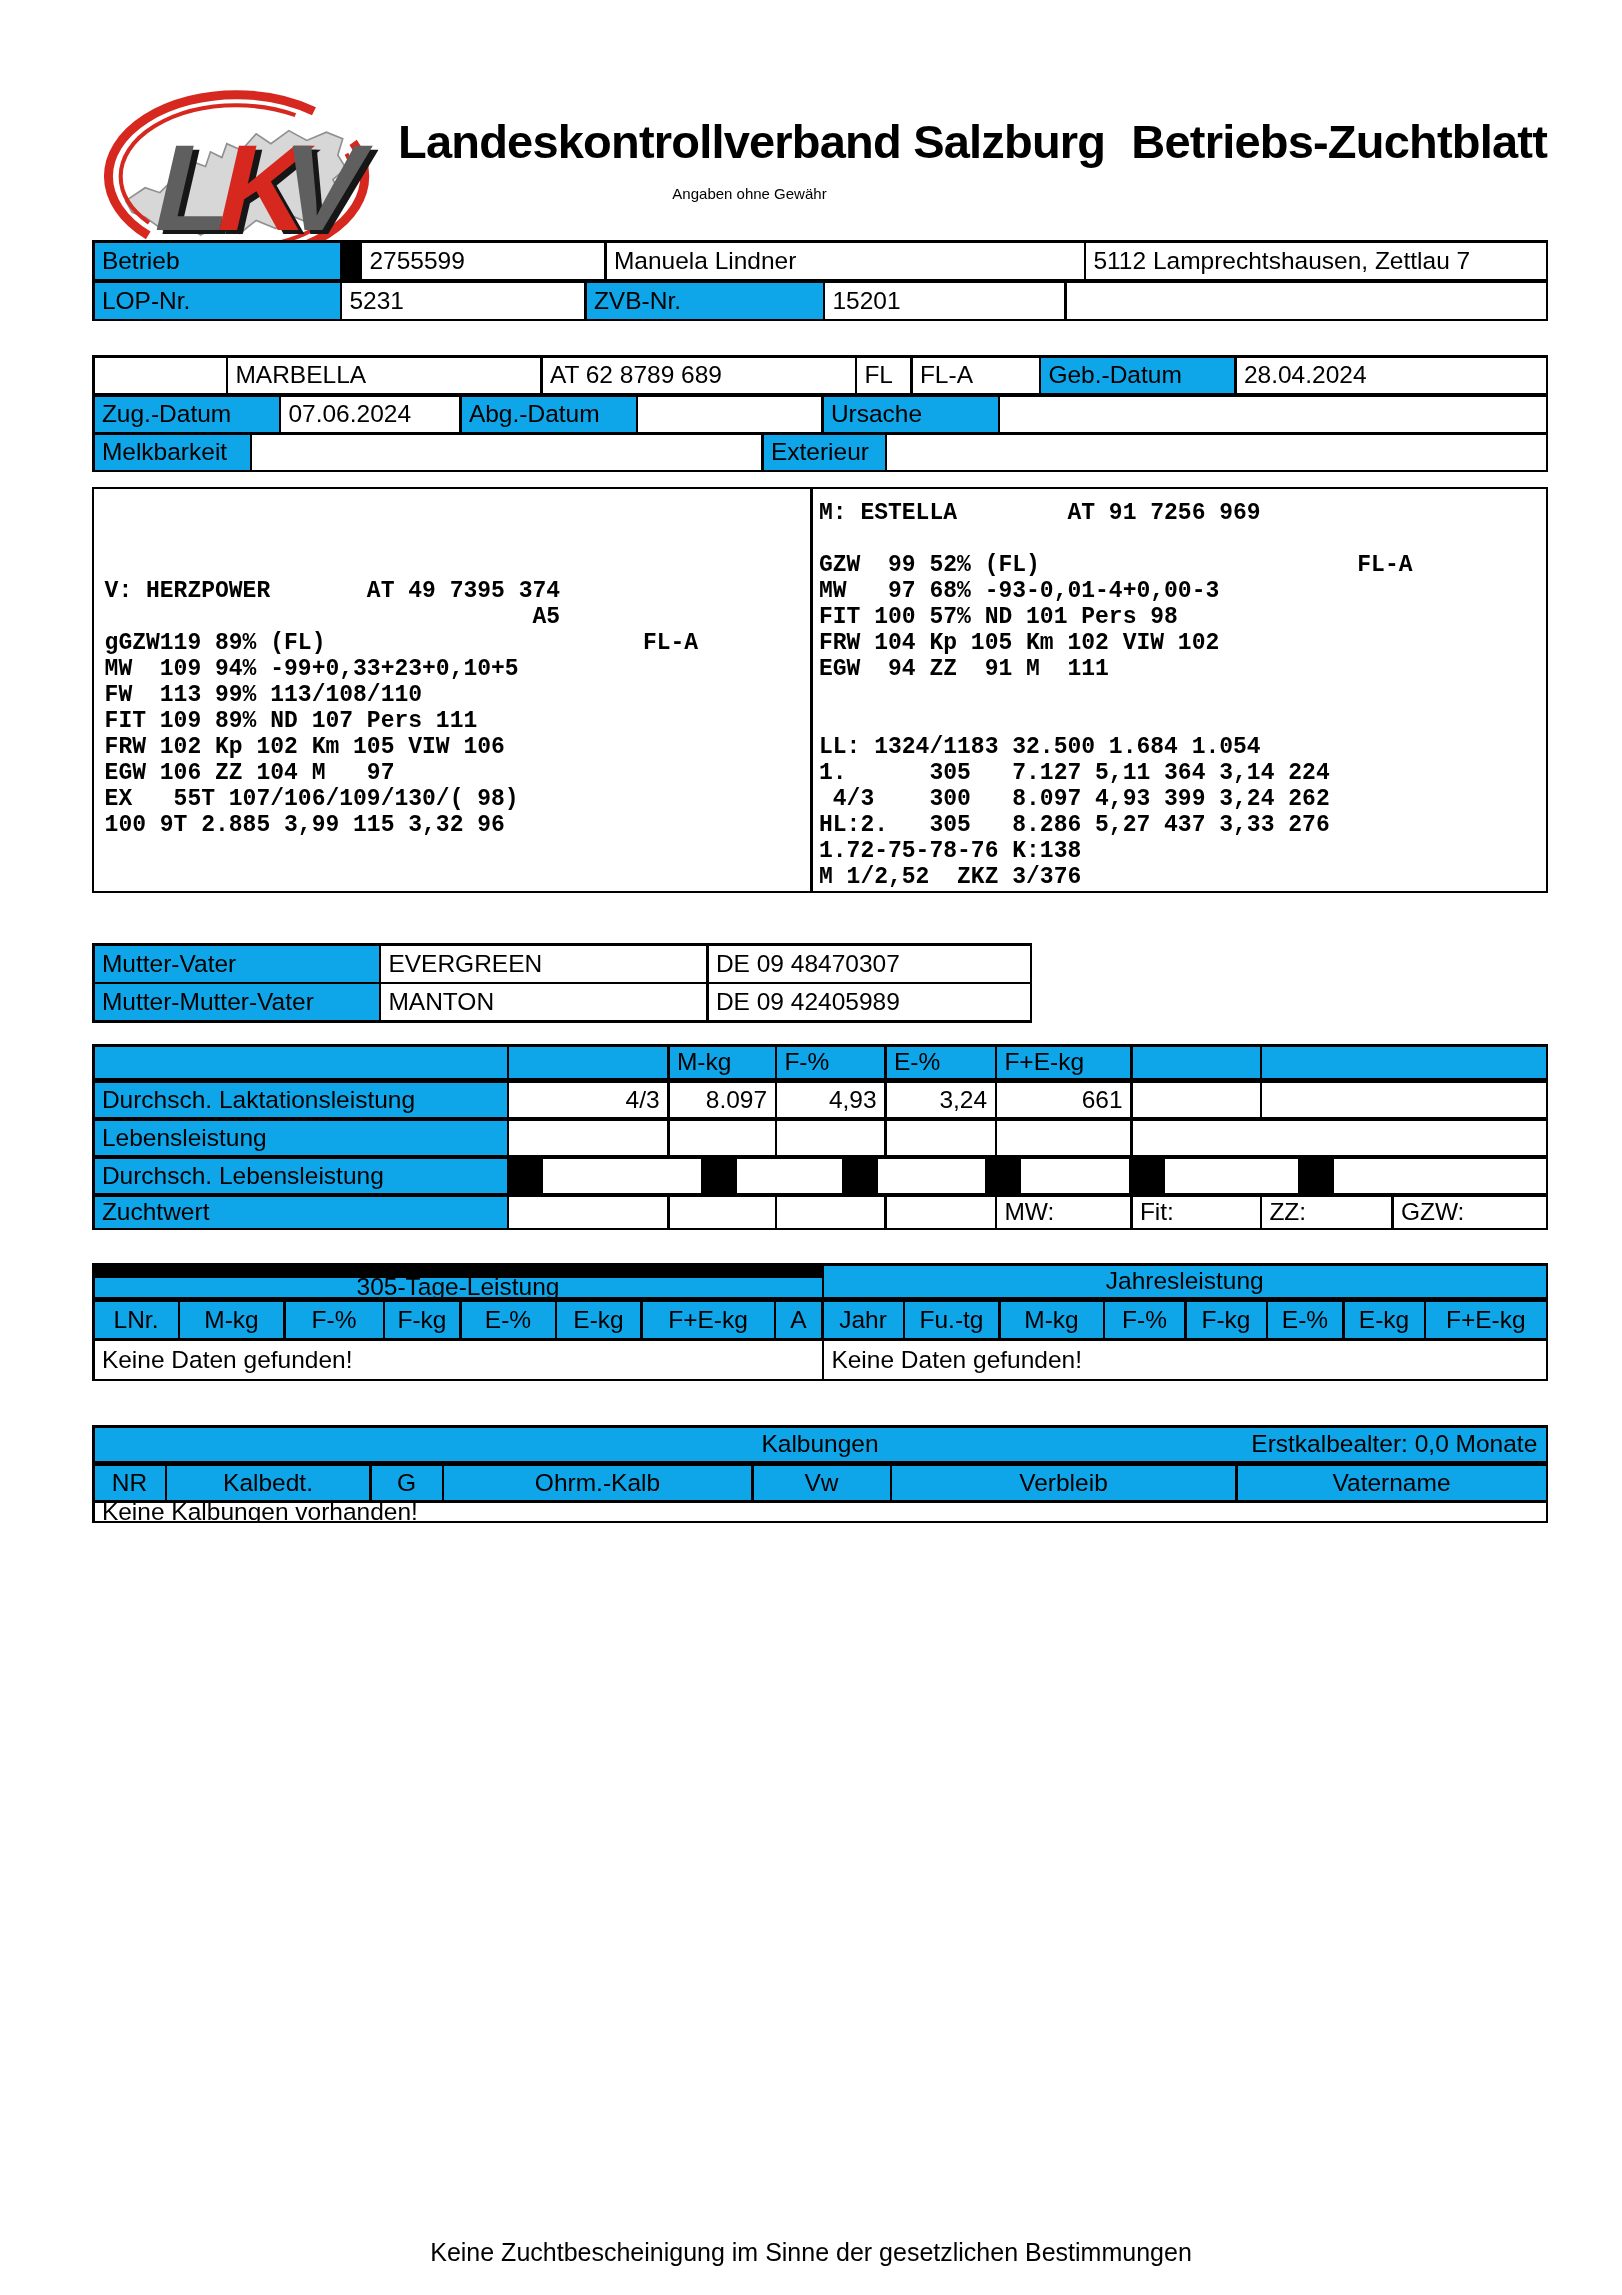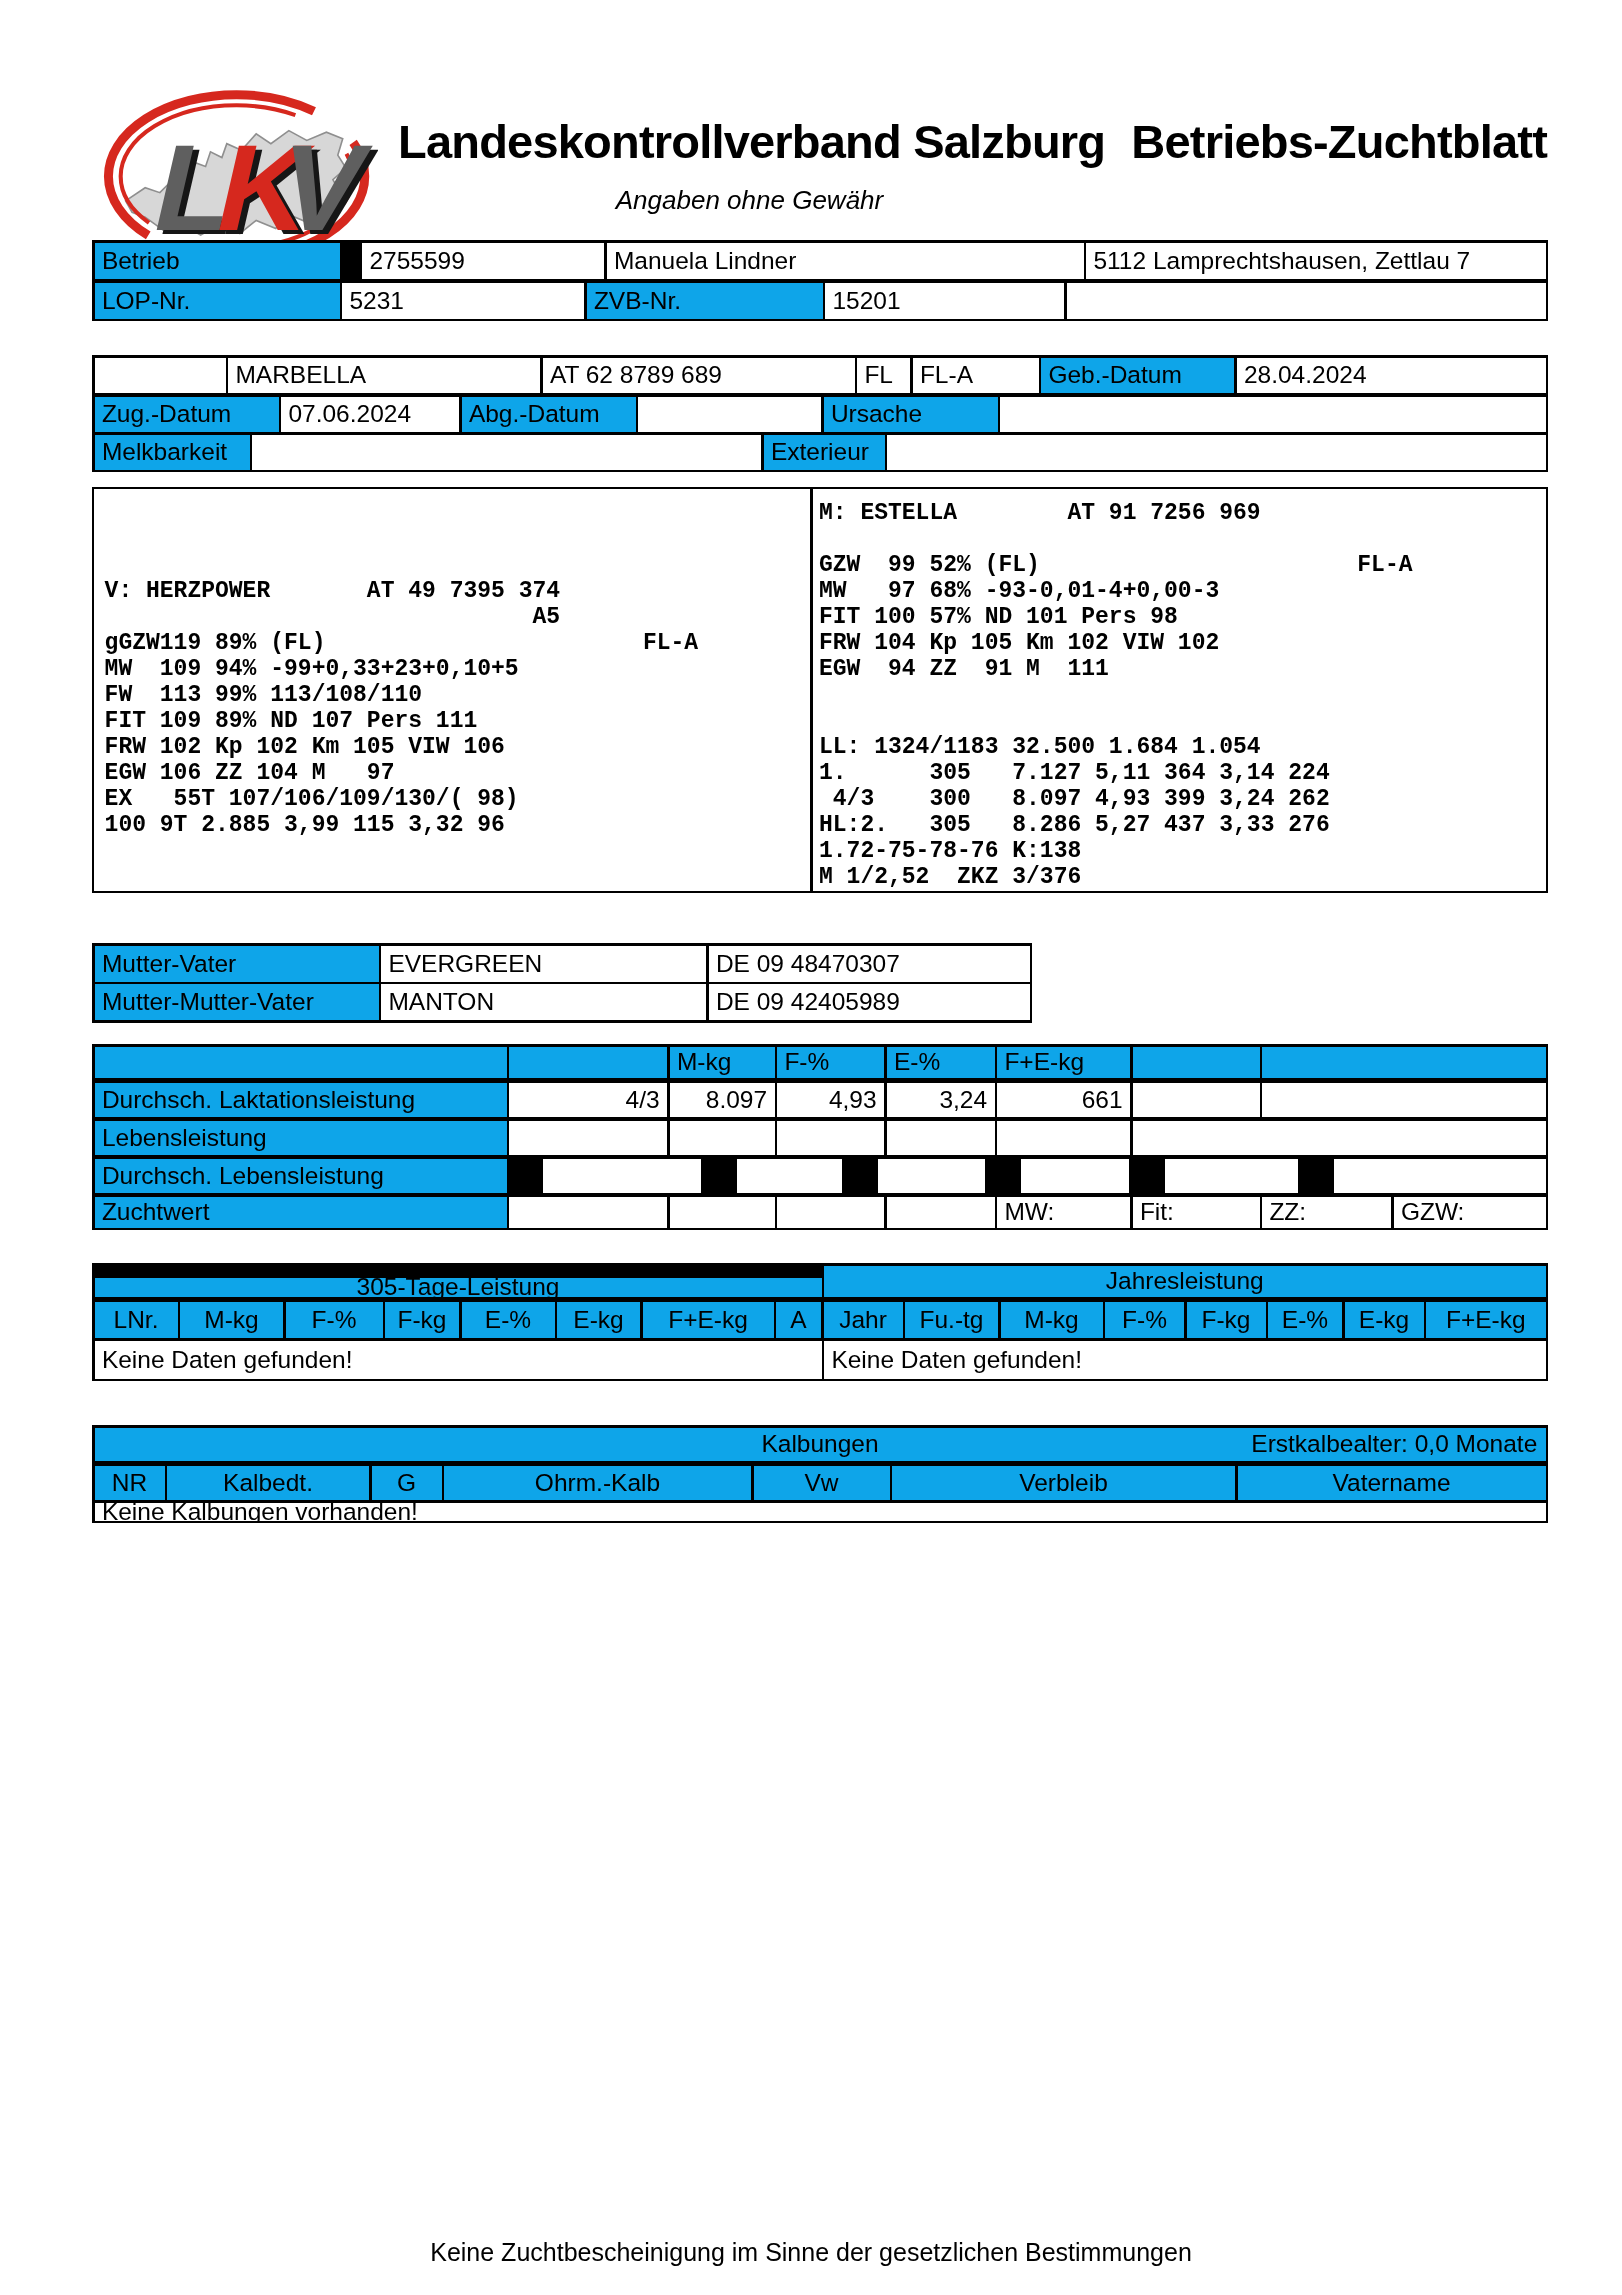--- a/index.html
+++ b/index.html
@@ -3,21 +3,21 @@
 <meta charset="utf-8">
 <style>
   html,body{margin:0;padding:0;background:#9a9a9a;}
   .page{position:relative;width:1622px;height:2295px;background:#ffffff;
         font-family:"Liberation Sans",sans-serif;color:#000;overflow:hidden;margin:0 auto;}
 
   
   .logo{position:absolute;left:96px;top:80px;}
   .h-title{position:absolute;left:398px;top:114px;font-size:47px;font-weight:bold;letter-spacing:-0.8px;white-space:nowrap;}
   .h-doc{position:absolute;right:75px;top:114px;font-size:47px;font-weight:bold;letter-spacing:-0.8px;white-space:nowrap;}
-  .h-sub{position:absolute;left:398px;top:185px;width:703px;text-align:center;font-size:26px;font-style:italic;}
+  .h-sub{position:absolute;left:398px;top:185px;width:703px;text-align:center;font-size:15px;}
   .h-date{position:absolute;right:75px;top:243px;font-size:34px;font-weight:bold;font-style:italic;}
 
   
   .tbl{position:absolute;background:#000;padding:2.5px;display:flex;flex-direction:column;row-gap:2.5px;box-sizing:border-box;}
   .trow{display:flex;column-gap:2.5px;}
   .cell{background:#fff;display:flex;align-items:center;justify-content:flex-start;
         padding:0 7.4px;font-size:24.5px;white-space:nowrap;overflow:hidden;box-sizing:border-box;position:relative;}
   .cell.g{background:#0ea5e9;}
   .cell .ctr{position:absolute;left:50%;transform:translateX(-50%);}
   .cell .rgt{position:absolute;right:8.2px;}

